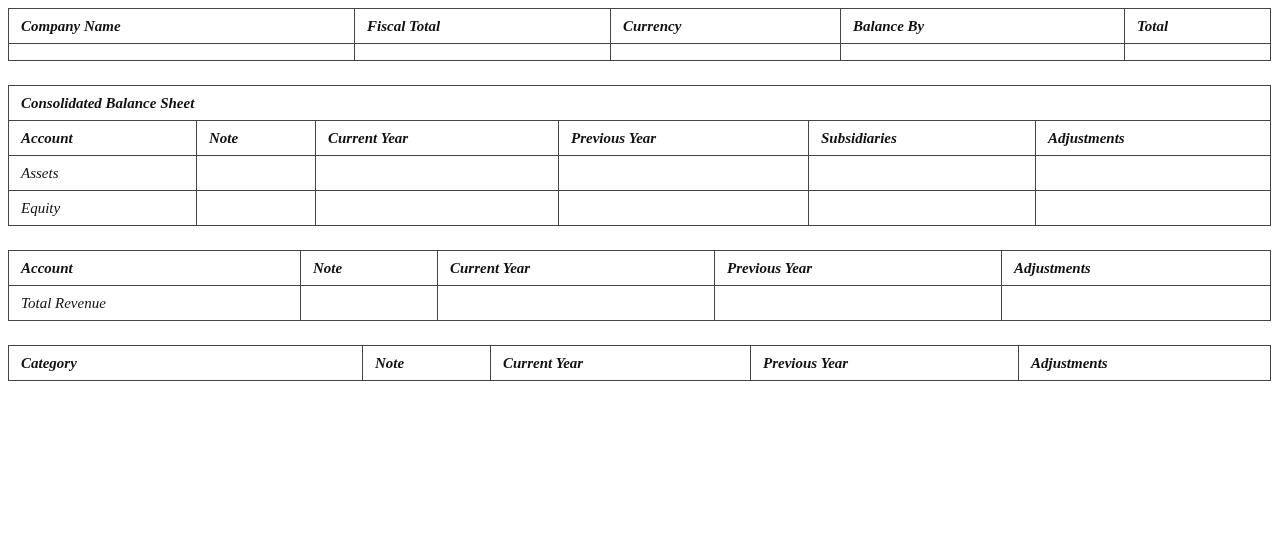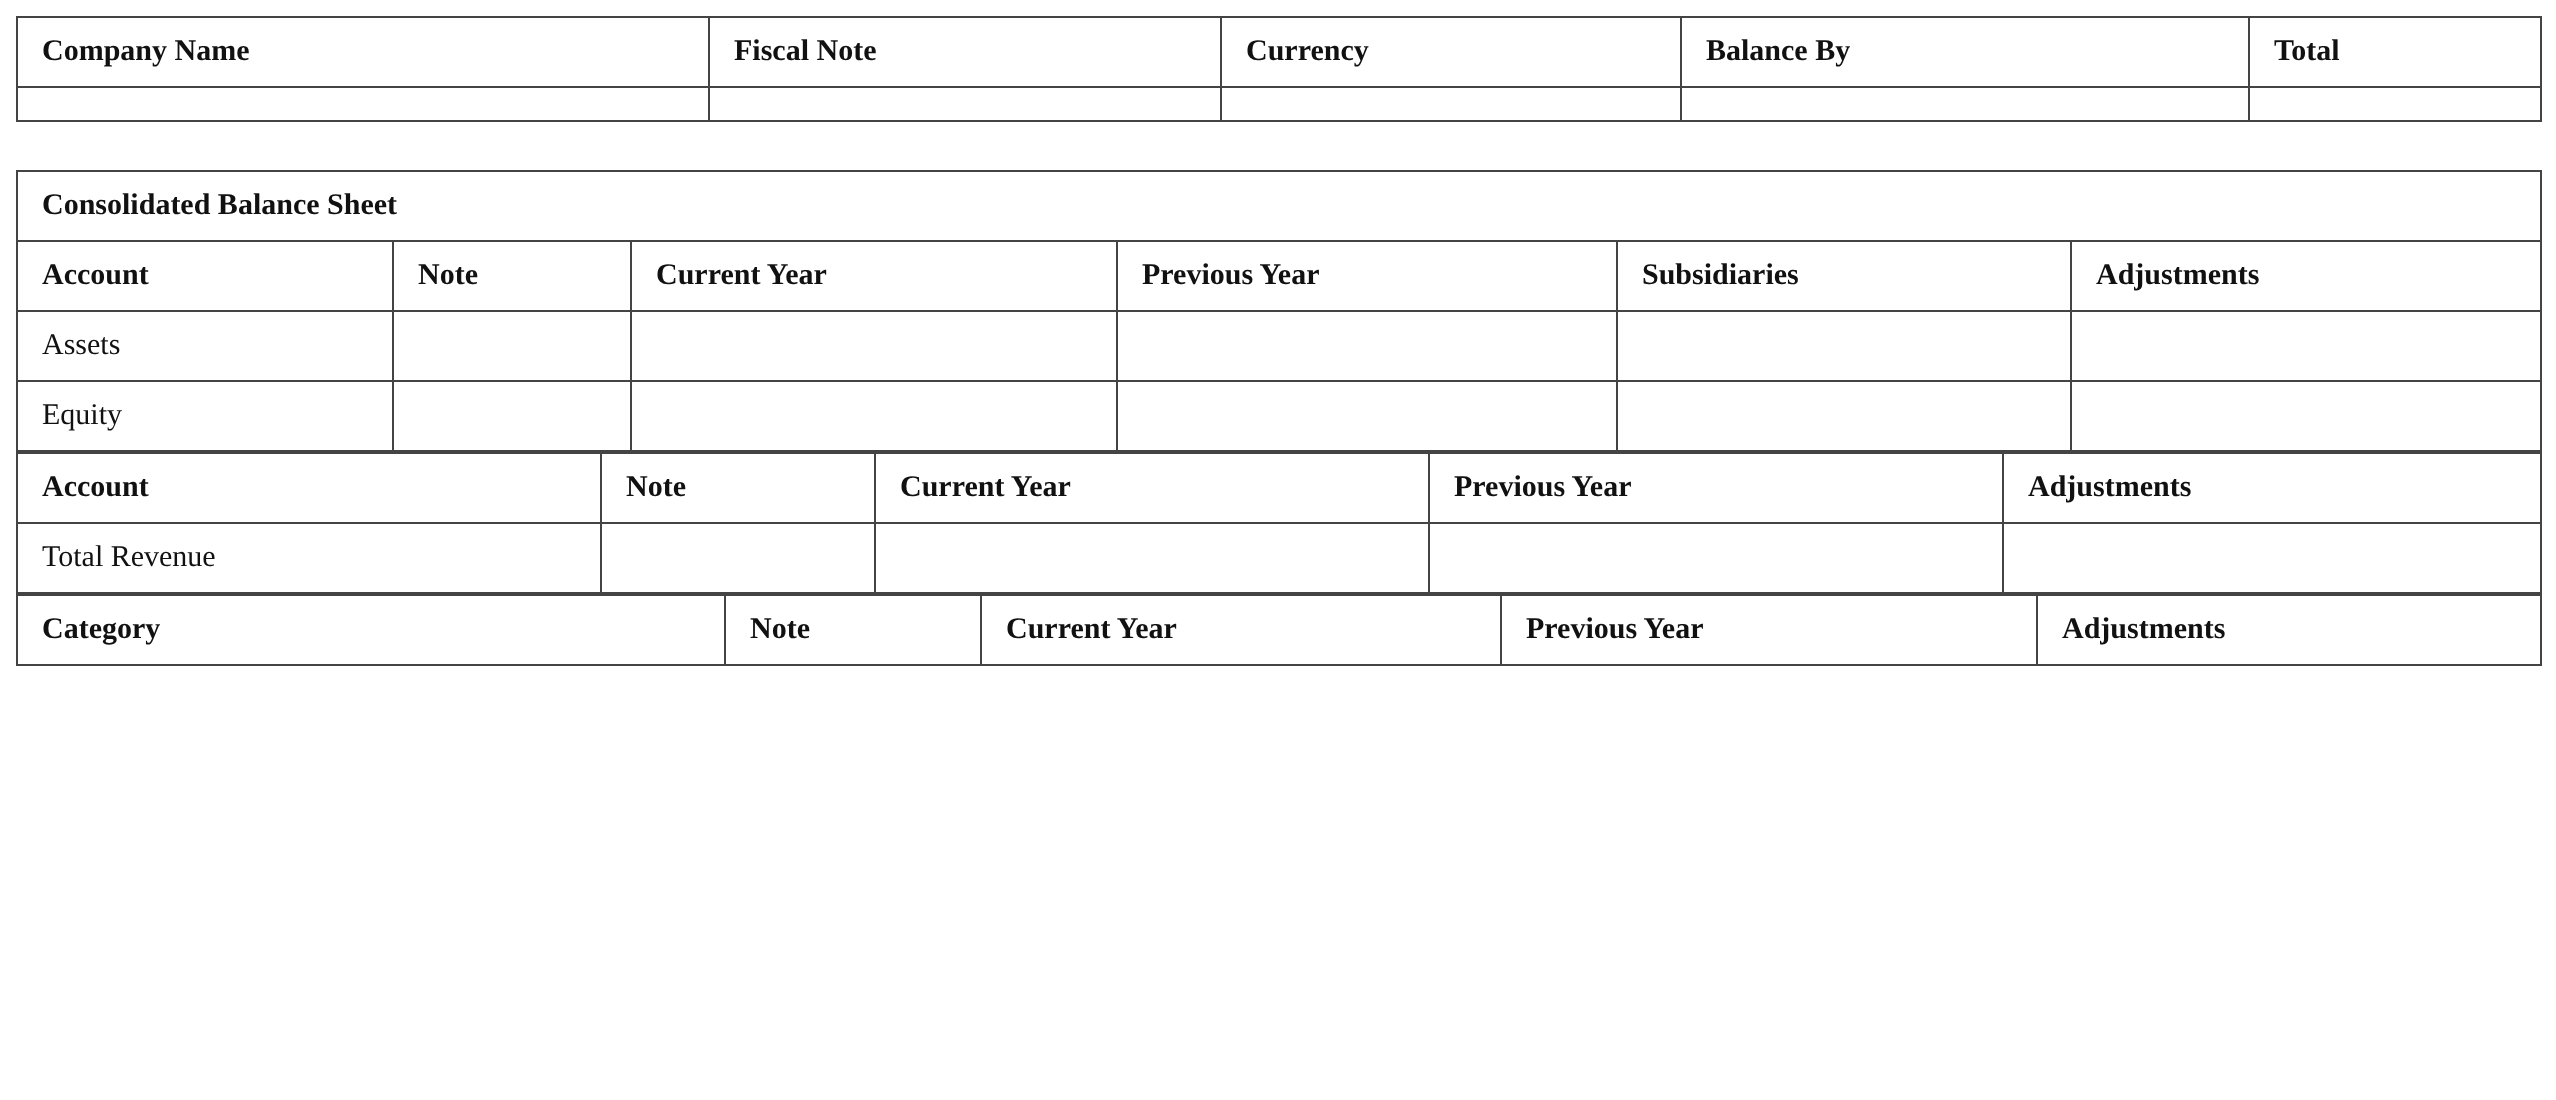--- a/index.html
+++ b/index.html
@@ -2,52 +2,52 @@
 <html><head>
 <meta charset="utf-8">
 <style>
   html, body { margin: 0; padding: 0; background: #ffffff; }
   body {
     width: 1278px; height: 550px; overflow: hidden;
     font-family: "Liberation Serif", "DejaVu Serif", serif;
     font-size: 15px; color: #111;
   }
   .wrap { position: absolute; left: 8px; top: 8px; width: 1262px; }
-  table { border-collapse: collapse; width: 1262px; table-layout: fixed; }
+  table { border-collapse: collapse; width: 1262px; table-layout: fixed; font-style: italic; }
   td, th {
     border: 1px solid #444;
     padding: 0 12px;
     text-align: left;
     vertical-align: middle;
     overflow: hidden; white-space: nowrap;
   }
   th { font-weight: bold; height: 34px; }
   td { height: 34px; font-weight: normal; }
   .empty-row td { height: 16px; }
   .title-row th { height: 34px; }
-  .tbl { }
+  .tbl { margin-bottom: 24px; }
   .tbl-top { margin-bottom: 24px; }
 </style>
 </head>
 <body>
 
 <div class="wrap">
 
   <table class="tbl-top">
     <colgroup>
       <col style="width:346px">
         <col style="width:256px">
         <col style="width:230px">
         <col style="width:284px">
         <col style="width:146px">
     </colgroup>
     <tbody>
         <tr>
       <th>Company Name</th>
-      <th>Fiscal Note</th>
+      <th>Fiscal Total</th>
       <th>Currency</th>
       <th>Balance By</th>
       <th>Total</th>
     </tr>
     <tr class="empty-row">
       <td></td>
       <td></td>
       <td></td>
       <td></td>
       <td></td>

